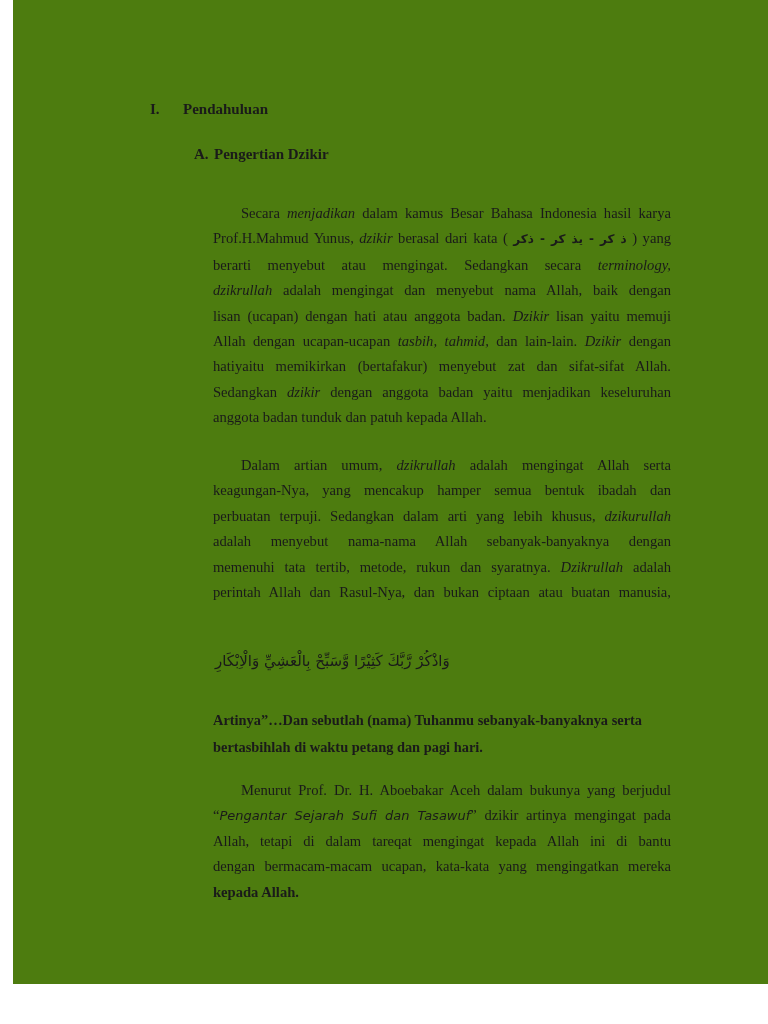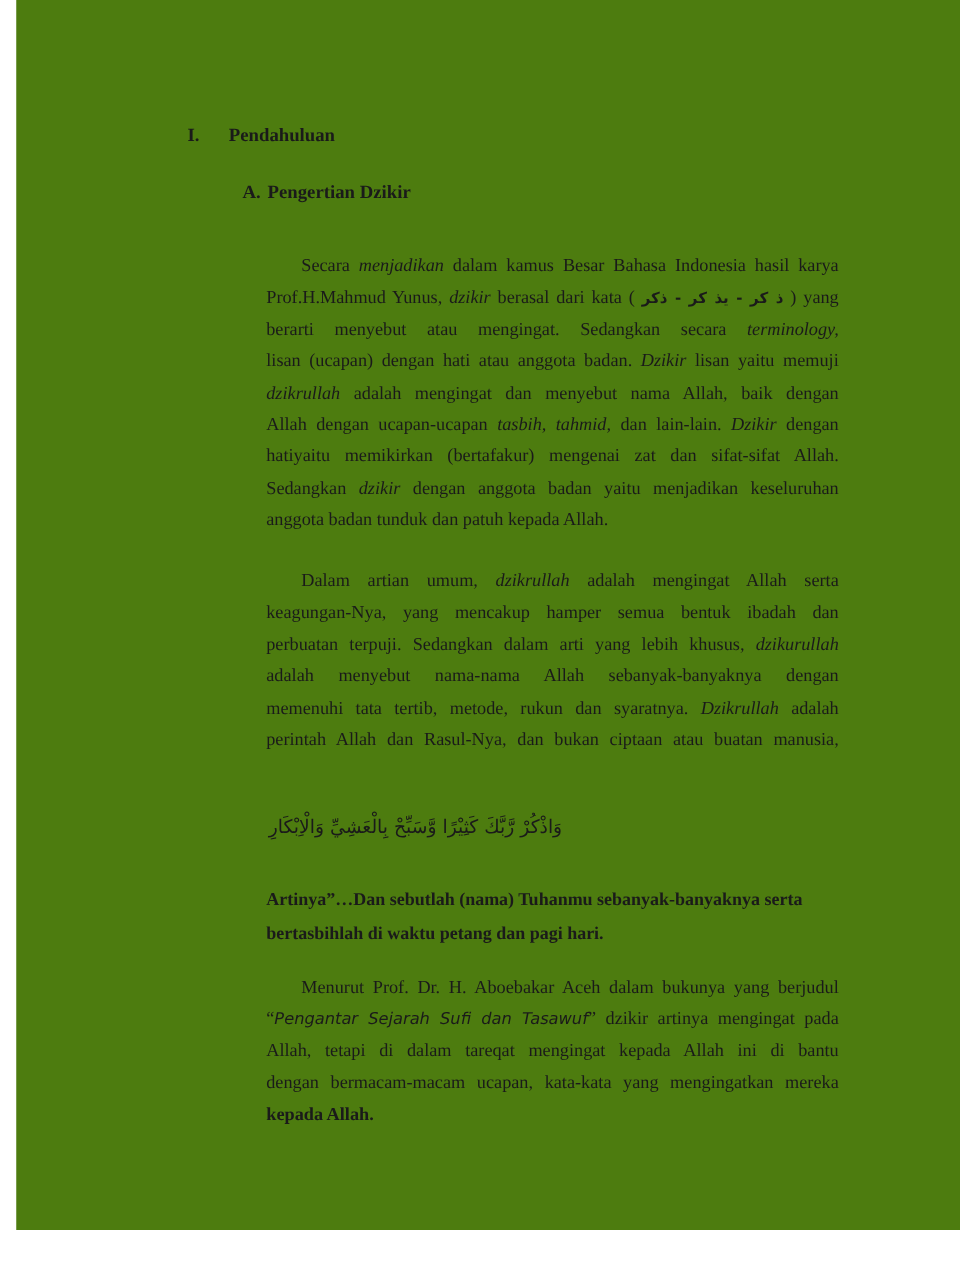--- a/index.html
+++ b/index.html
@@ -32,24 +32,24 @@
   </div>
 
   <div class="h2">
     <span class="num">A.</span><span>Pengertian Dzikir</span>
   </div>
 
   <div class="para" style="top:201px">
       <span class="j">Secara <span style="font-style: italic;">menjadikan</span> dalam kamus Besar Bahasa Indonesia hasil karya</span>
       <span class="j" style="text-indent: 0px;">Prof.H.Mahmud Yunus, <span style="font-style: italic;">dzikir</span> berasal dari kata ( <span class="ar">ذ كر - يذ كر - ذكر</span> ) yang</span>
       <span class="j" style="text-indent: 0px;">berarti menyebut atau mengingat. Sedangkan secara <span style="font-style: italic;">terminology,</span></span>
+      <span class="j" style="text-indent: 0px;"><span style="font-style: italic;">dzikrullah</span> adalah mengingat dan menyebut nama Allah, baik dengan</span>
       <span class="j" style="text-indent: 0px;">lisan (ucapan) dengan hati atau anggota badan. <span style="font-style: italic;">Dzikir</span> lisan yaitu memuji</span>
-      <span class="j" style="text-indent: 0px;"><span style="font-style: italic;">dzikrullah</span> adalah mengingat dan menyebut nama Allah, baik dengan</span>
       <span class="j" style="text-indent: 0px;">Allah dengan ucapan-ucapan <span style="font-style: italic;">tasbih, tahmid,</span> dan lain-lain. <span style="font-style: italic;">Dzikir</span> dengan</span>
-      <span class="j" style="text-indent: 0px;">hatiyaitu memikirkan (bertafakur) mengenai zat dan sifat-sifat Allah.</span>
+      <span class="j" style="text-indent: 0px;">hatiyaitu memikirkan (bertafakur) menyebut zat dan sifat-sifat Allah.</span>
       <span class="j" style="text-indent: 0px;">Sedangkan <span style="font-style: italic;">dzikir</span> dengan anggota badan yaitu menjadikan keseluruhan</span>
       <span class="l" style="text-indent: 0px;">anggota badan tunduk dan patuh kepada Allah.</span>
     </div>
   <div class="para" style="top:453px">
       <span class="j">Dalam artian umum, <span style="font-style: italic;">dzikrullah</span> adalah mengingat Allah serta</span>
       <span class="j" style="text-indent: 0px;">keagungan-Nya, yang mencakup hamper semua bentuk ibadah dan</span>
       <span class="j" style="text-indent: 0px;">perbuatan terpuji. Sedangkan dalam arti yang lebih khusus, <span style="font-style: italic;">dzikurullah</span></span>
       <span class="j" style="text-indent: 0px;">adalah menyebut nama-nama Allah sebanyak-banyaknya dengan</span>
       <span class="j" style="text-indent: 0px;">memenuhi tata tertib, metode, rukun dan syaratnya. <span style="font-style: italic;">Dzikrullah</span> adalah</span>
       <span class="j" style="text-indent: 0px;">perintah Allah dan Rasul-Nya, dan bukan ciptaan atau buatan manusia,</span>

